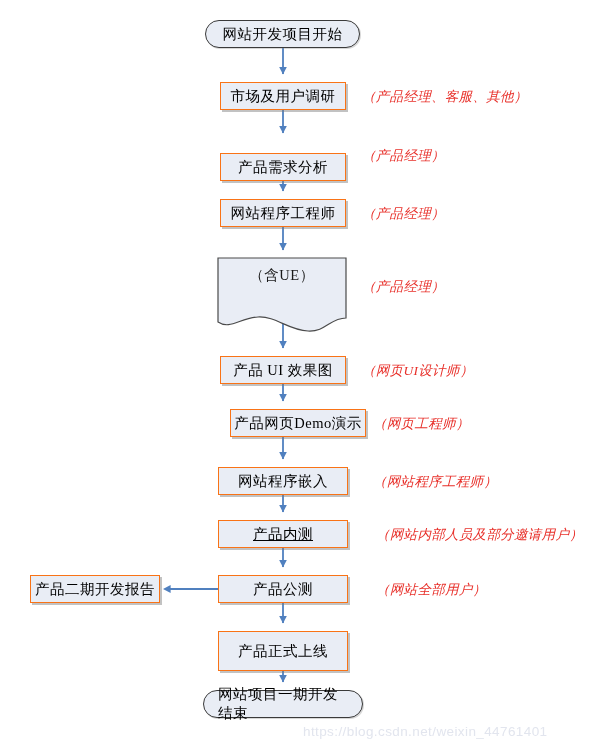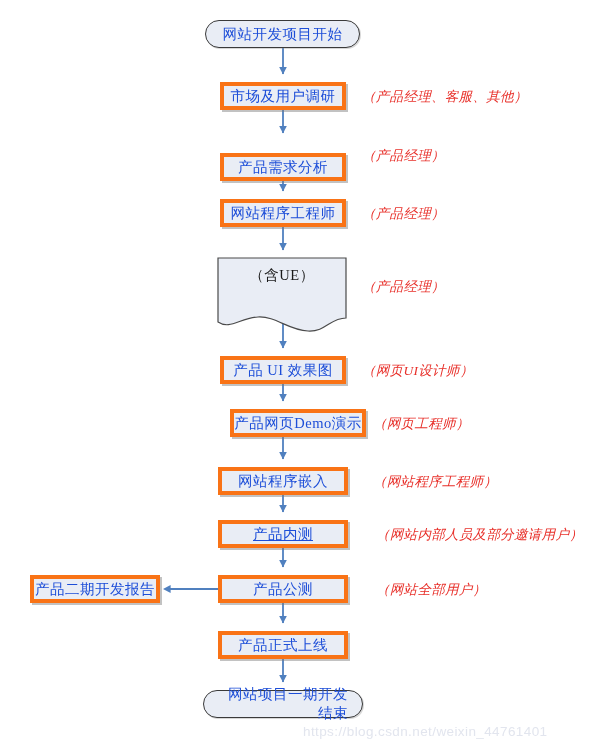--- a/index.html
+++ b/index.html
@@ -24,38 +24,38 @@
 
   
   .node {
     position: absolute;
     box-sizing: border-box;
     background: #e9edf5;
     border: 1px solid #7d7d7d;
     display: flex;
     align-items: center;
     justify-content: center;
-    text-align: right;
-    color: #1d4ed8;
+    text-align: left;
+    color: #000000;
     font-size: 14.5px;
     line-height: 1.28;
     letter-spacing: 0.5px;
     box-shadow: 2px 2px 0 rgba(120,120,120,0.45);
     font-family: "Liberation Serif", "DejaVu Serif", serif;
   }
 
   .node.terminator {
     border: 1.5px solid #3a3a3a;
     border-radius: 999px;
     box-shadow: 1px 1px 0 rgba(140,140,140,0.35);
     padding: 0 14px;
   }
 
   .node.process {
-    border: 4px solid #f97316;
+    border: 1px solid #f97316;
   }
 
   
   .doc-text {
     position: absolute;
     box-sizing: border-box;
     display: flex;
     flex-direction: column;
     align-items: center;
     justify-content: flex-start;
@@ -166,21 +166,21 @@
   </div>
 
   <div class="node process" style="left:218px; top:575px; width:130px; height:28px;">
     <span>产品公测</span>
   </div>
 
   <div class="node process" style="left:30px; top:575px; width:130px; height:28px;">
     <span>产品二期开发报告</span>
   </div>
 
-  <div class="node process" style="left:218px; top:631px; width:130px; height:28px;">
+  <div class="node process" style="left:218px; top:631px; width:130px; height:40px;">
     <span>产品正式上线</span>
   </div>
 
   <div class="node terminator" style="left:203px; top:690px; width:160px; height:28px;">
     <span>网站项目一期开发结束</span>
   </div>
 
   <div class="annotation" style="left:362px; top:88px;">（产品经理、客服、其他）</div>
   <div class="annotation" style="left:362px; top:147px;">（产品经理）</div>
   <div class="annotation" style="left:362px; top:205px;">（产品经理）</div>

